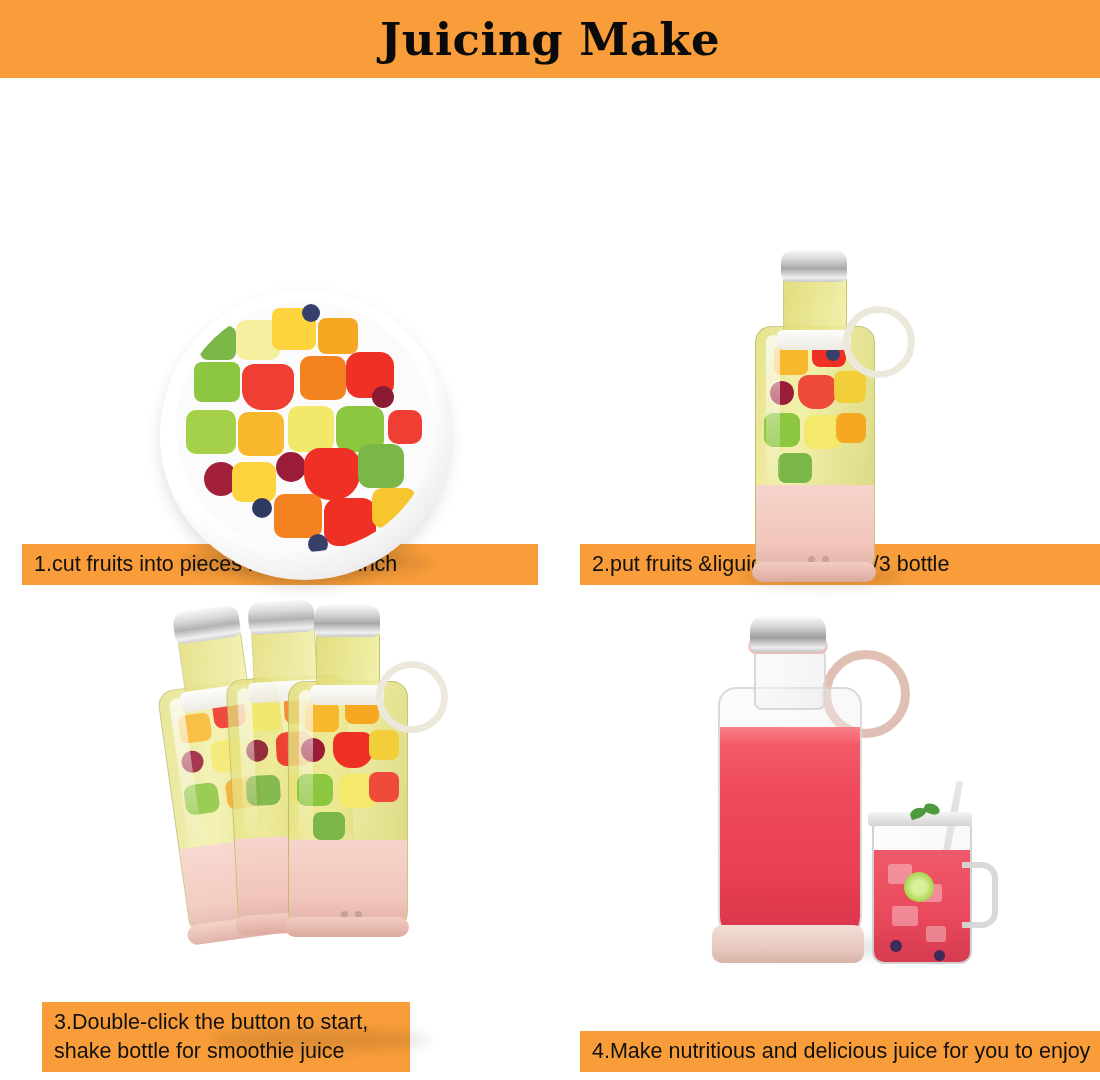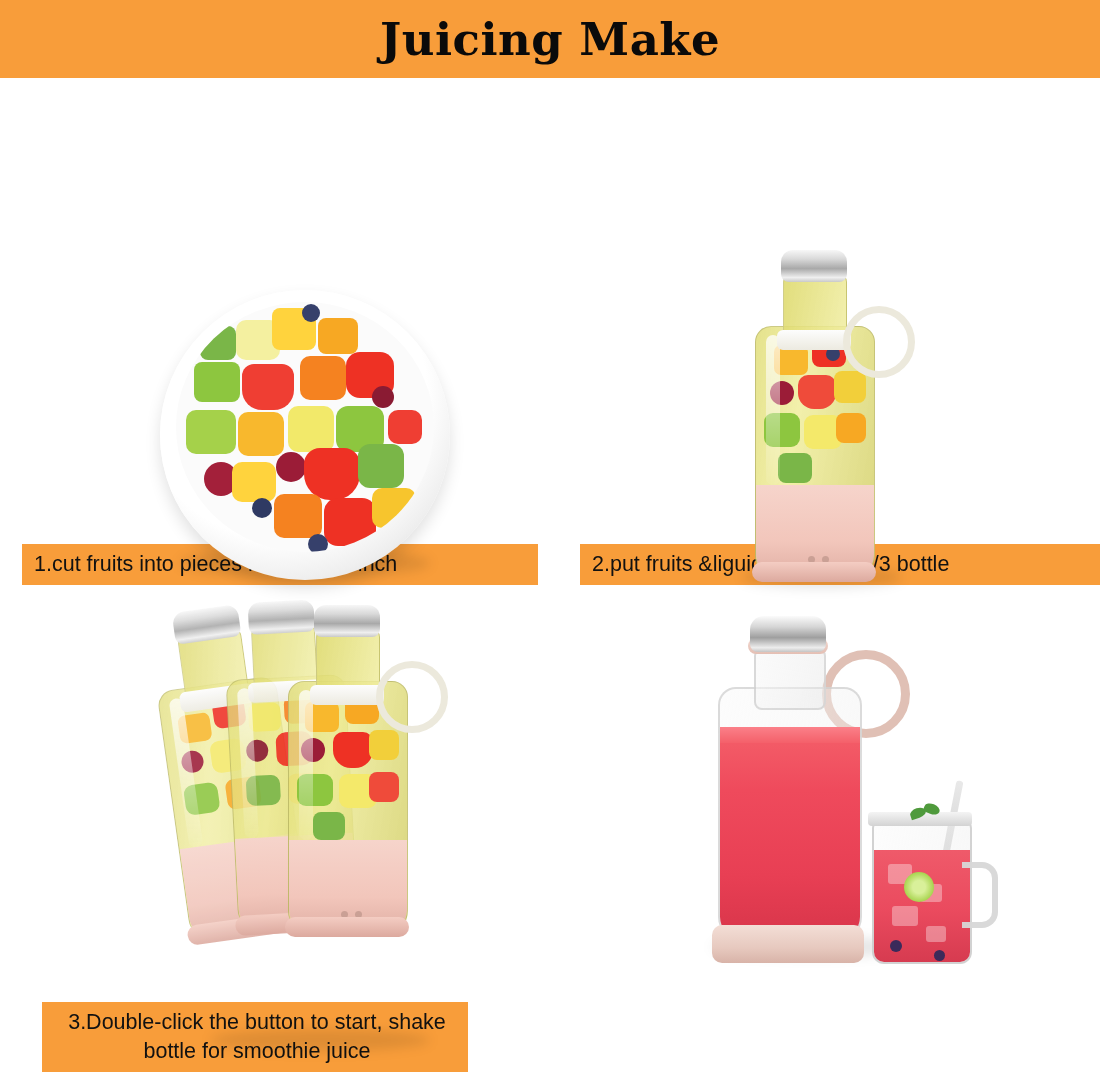--- a/index.html
+++ b/index.html
@@ -57,21 +57,21 @@
     color: #111111;
     font-size: 21.5px;
     font-weight: 500;
     line-height: 1.32;
     padding: 6px 8px 7px 12px;
     box-sizing: border-box;
     align-self: flex-start;
   }
   .cell-1 .step-caption { margin-left: 22px; width: 516px; }
   .cell-2 .step-caption { margin-left: 30px; width: 520px; }
-  .cell-3 .step-caption { margin-left: 42px; width: 426px; margin-bottom: 8px; text-align: center;}
+  .cell-3 .step-caption { margin-left: 42px; width: 368px; margin-bottom: 8px;}
   .cell-4 .step-caption { margin-left: 30px; width: 520px; margin-bottom: 8px;}
 
   
 
   
   .bowl {
     position: absolute;
     left: 160px; top: 212px;
     width: 290px; height: 290px;
   }
@@ -378,20 +378,21 @@
         <div class="bottle-handle"></div>
       </div>
     </div>
     <div class="step-caption">3.Double-click the button to start, shake bottle for smoothie juice</div>
   </div>
 
   <div class="step-cell cell-4">
     <div class="step-art">
       <div class="shadow-ellipse" style="left:162px; top:352px; width:200px; height:20px;"></div>
     </div>
+    <div class="step-caption">4.Make nutritious and delicious juice for you to enjoy</div>
   </div>
 
 </div>
 
 <div class="big-bottle">
   <div class="big-handle"></div>
   <div class="big-body">
     <div class="big-juice">
         <div class="big-juice-foam"></div>
       </div>

